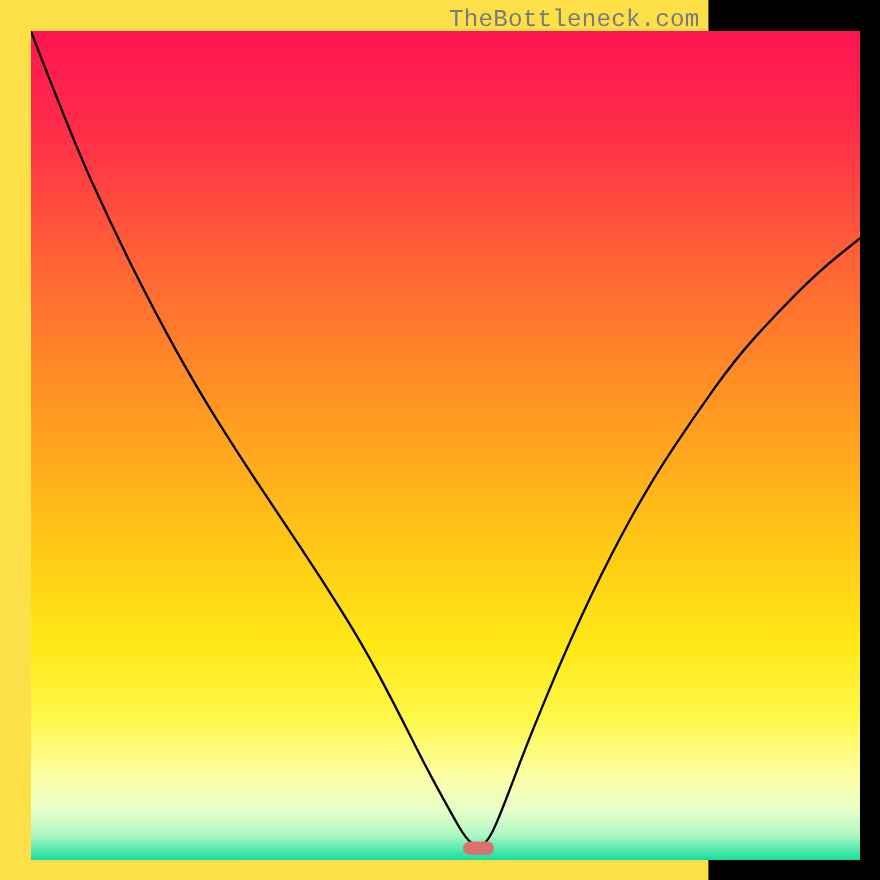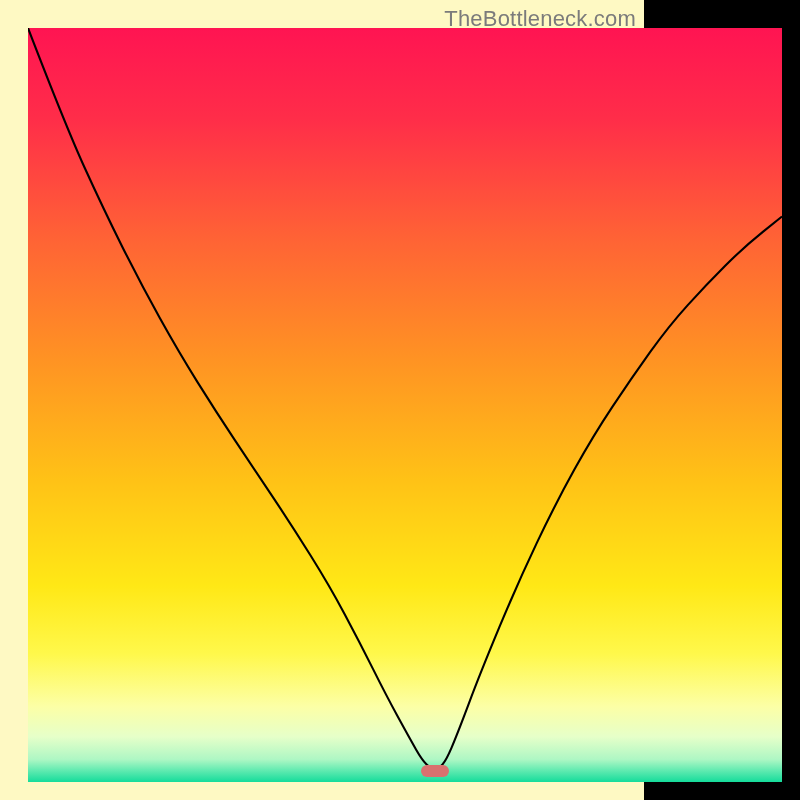--- a/index.html
+++ b/index.html
@@ -8,21 +8,22 @@
     width: 800px;
     height: 800px;
     background: #000;
     font-family: Arial, Helvetica, sans-serif;
     overflow: hidden;
   }
   .frame {
     position: relative;
     width: 644px;
     height: 800px;
-    background: #fef9c3;
+    background: #fde047;
+    font-family: Liberation Mono, monospace;
   }
   .plot {
     position: absolute;
     left: 28px;
     top: 28px;
     width: 754px;
     height: 754px;
     overflow: hidden;
   }
   .gradient-bg {

